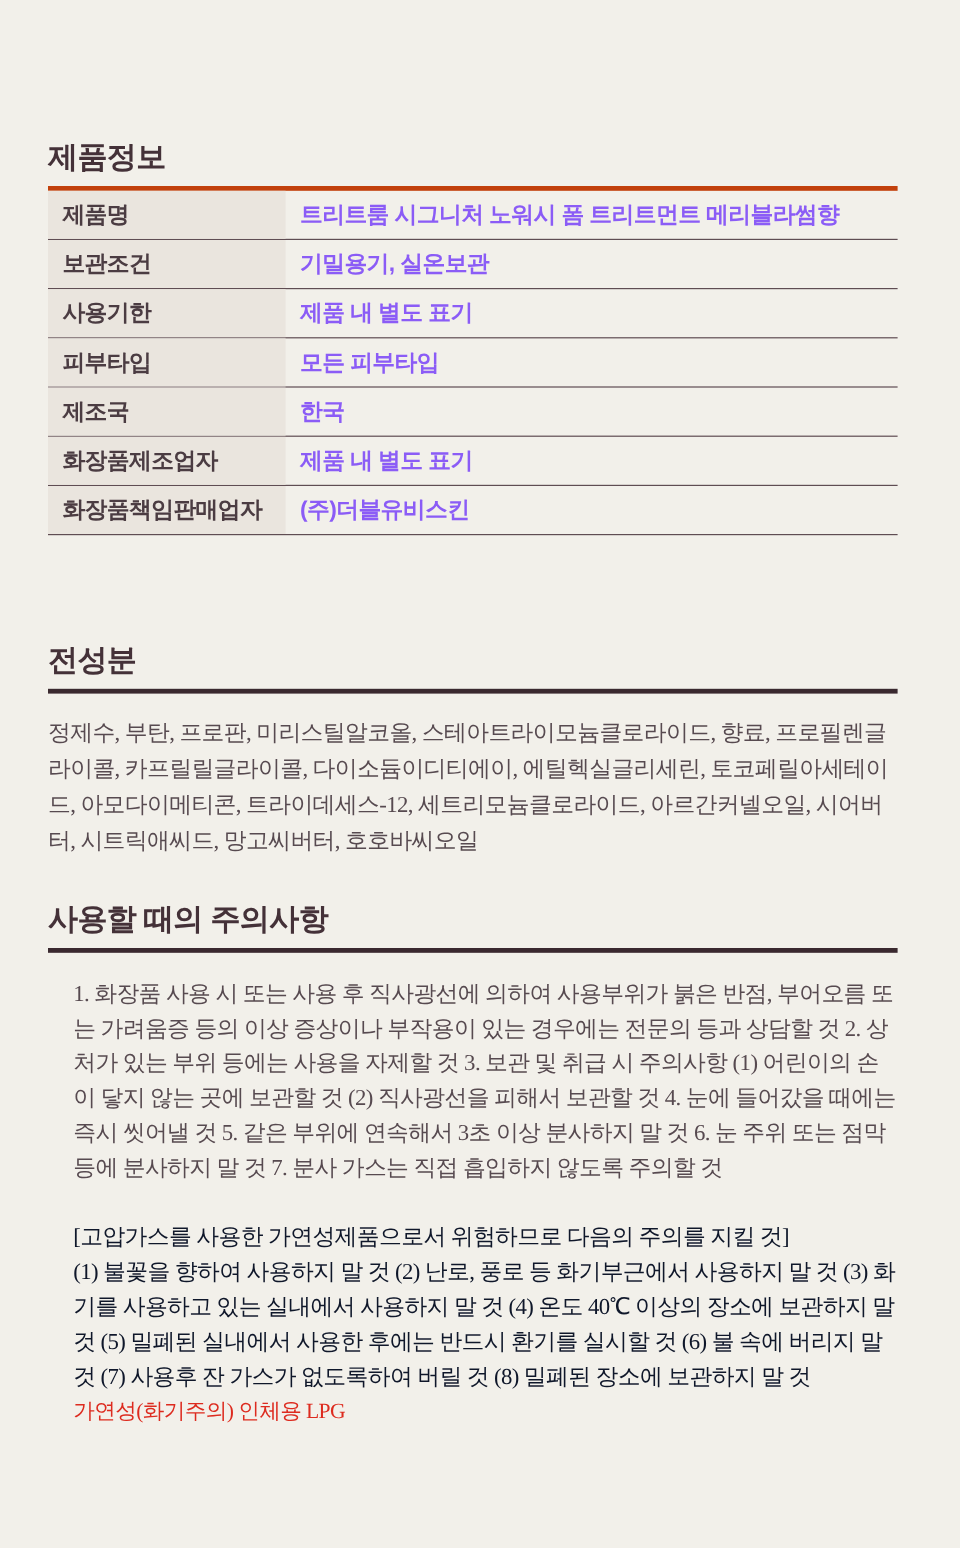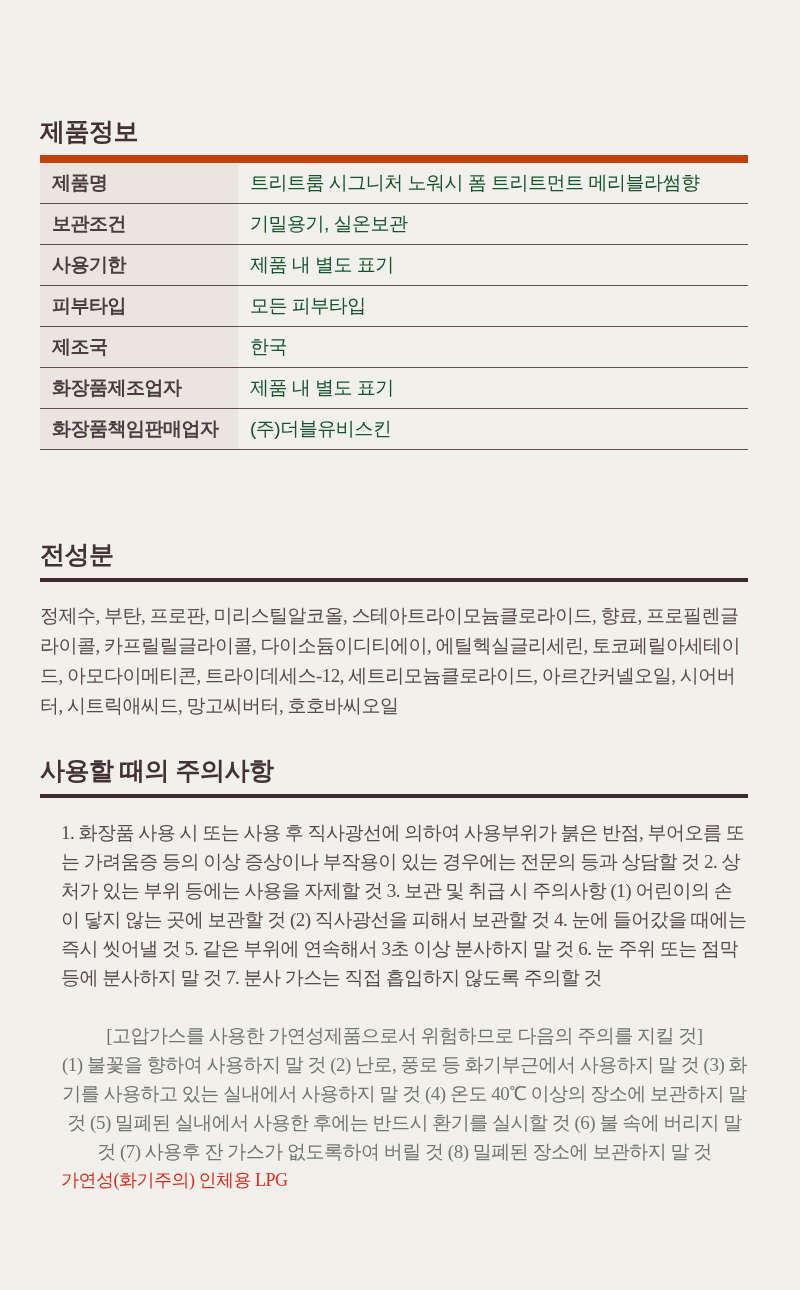--- a/index.html
+++ b/index.html
@@ -20,21 +20,21 @@
   .sec-title {
     font-size: 25px;
     line-height: 26px;
     font-weight: 700;
     color: #443138;
     letter-spacing: -0.5px;
     margin: 0 0 11px 0;
   }
   
   .info-table {
-    border-top: 8px solid #c2410c;
+    border-top: 4px solid #c2410c;
     border-bottom: 1px solid #5f4d53;
   }
   .info-row {
     display: flex;
     align-items: stretch;
     border-bottom: 1px solid #5f4d53;
     height: 40px;
   }
   .info-row:last-child { border-bottom: none; }
   .cell-label {
@@ -50,21 +50,22 @@
     letter-spacing: -0.5px;
     color: #4b3c42;
   }
   .cell-value {
     flex: 1 1 auto;
     display: flex;
     align-items: center;
     padding-left: 12px;
     font-size: 19px;
     letter-spacing: -0.5px;
-    color: #14532d;
+    color: #8b5cf6;
+    font-weight: bold;
   }
   
   .section-rule {
     height: 4px;
     background: #3a292f;
   }
   .ingredients-section { margin-top: 91px; }
   .precautions-section { margin-top: 36px; }
   .body-text {
     margin: 19px 0 0 0;
@@ -78,23 +79,22 @@
   .precautions-section .body-text {
     line-height: 29px;
     margin-top: 20px;
     margin-left: 21px;
   }
   .para-first { margin-bottom: 29px; }
   .warning-heading, .warning-body {
     font-size: 19px;
     line-height: 29px;
     letter-spacing: -0.5px;
-    color: #737373;
+    color: #0f172a;
     word-break: break-all;
-    text-align: center;
   }
   .flammable-note {
     font-size: 18px;
     line-height: 29px;
     letter-spacing: -0.5px;
     color: #dd2b1f;
   }
 </style>
 </head>
 <body>

